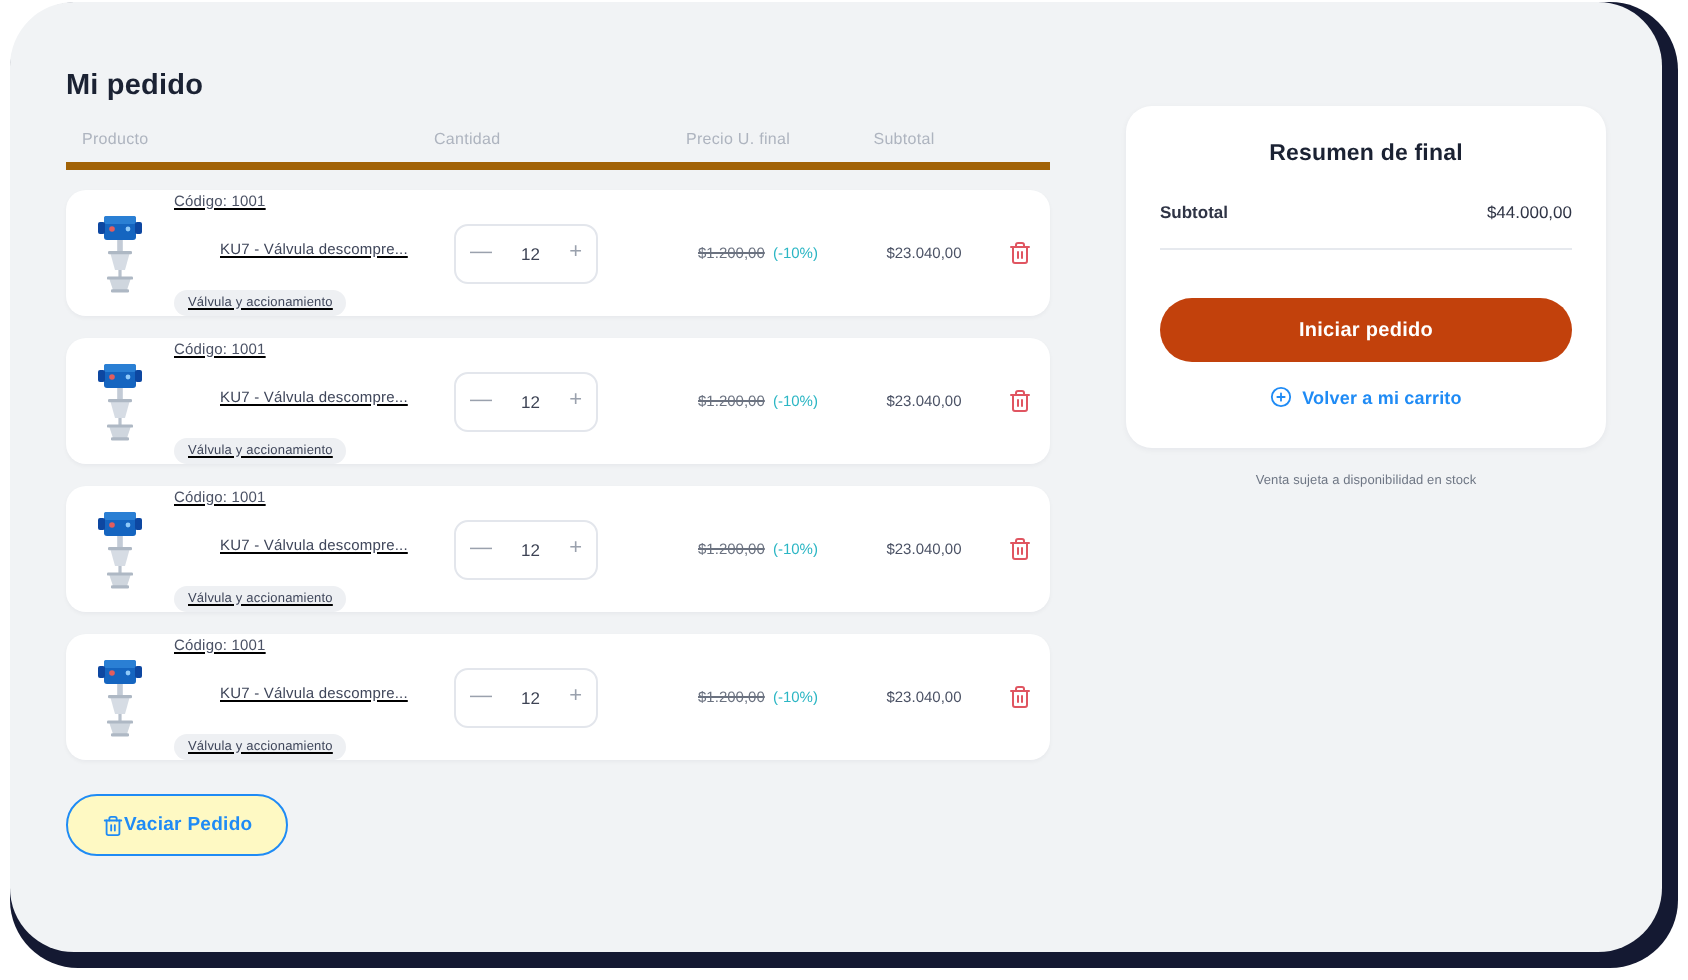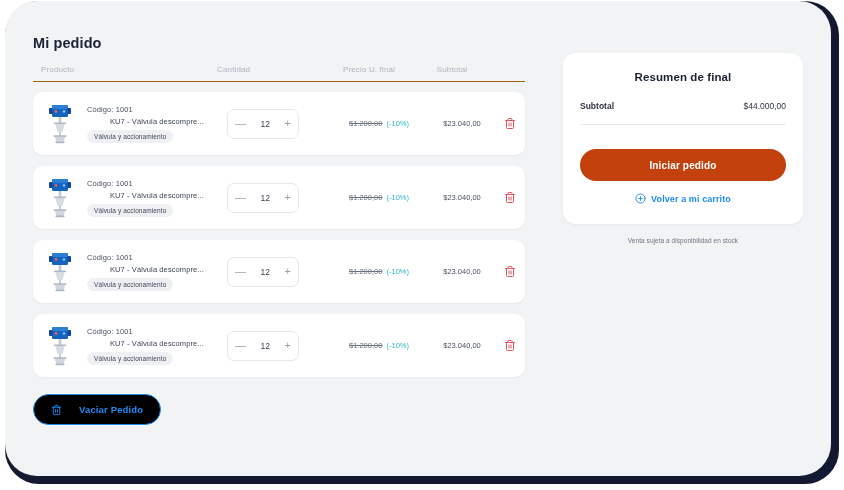--- a/index.html
+++ b/index.html
@@ -58,21 +58,21 @@
     margin-bottom: 14px;
   }
 
   .table-head {
     display: flex;
     align-items: flex-end;
     font-size: 8px;
     color: #aeb4bf;
     letter-spacing: .15px;
     padding: 0 0 7px 0;
-    border-bottom: 1px solid #a16207;
+    border-bottom: 4px solid #a16207;
   }
   .col-producto { width: 180px; padding-left: 8px; }
   .col-cantidad { width: 108px; text-align: left; padding-left: 4px;}
   .col-precio   { width: 96px;  text-align: center; }
   .col-subtotal { width: 70px;  text-align: center; }
   .col-action   { flex: 1; }
 
   .rows { margin-top: 10px; display: flex; flex-direction: column; gap: 11px; }
 
   .product-row {
@@ -92,21 +92,21 @@
     flex: 0 0 180px;
     gap: 10px;
   }
 
   .thumb {
     width: 34px; height: 44px;
     flex: 0 0 34px;
     display: flex; align-items: center; justify-content: center;
   }
 
-  .prod-text { display: flex; flex-direction: column; gap: 3px; }
+  .prod-text { display: flex; flex-direction: column; gap: 15px; text-decoration: underline; }
   .prod-code { font-size: 7.5px; color: #4a5164; letter-spacing: .1px; }
   .prod-name { font-size: 7.5px; color: #3f465a; letter-spacing: .1px; padding-left: 23px; }
   .prod-tag {
     align-self: flex-start;
     margin-top: 1px;
     background: #eef0f3;
     color: #3f465a;
     border-radius: 9px;
     font-size: 6.5px;
     padding: 3px 7px;
@@ -149,26 +149,26 @@
     color: #4a5164;
     white-space: nowrap;
   }
 
   .action-cell { flex: 1; display: flex; justify-content: center; }
 
   .clear-btn {
     margin-top: 17px;
     display: inline-flex;
     align-items: center;
-    gap: 17px;
+    gap: 0;
     height: 31px;
     padding: 0 17px;
     border: 1.3px solid #1f8bf5;
     border-radius: 17px;
-    background: #000000;
+    background: #fef9c3;
     color: #1f8bf5;
     font-size: 9.5px;
     font-weight: 700;
     letter-spacing: .15px;
     cursor: pointer;
   }
 
   
   .right-col { width: 240px; flex: 0 0 240px; padding-top: 18px; }
 

